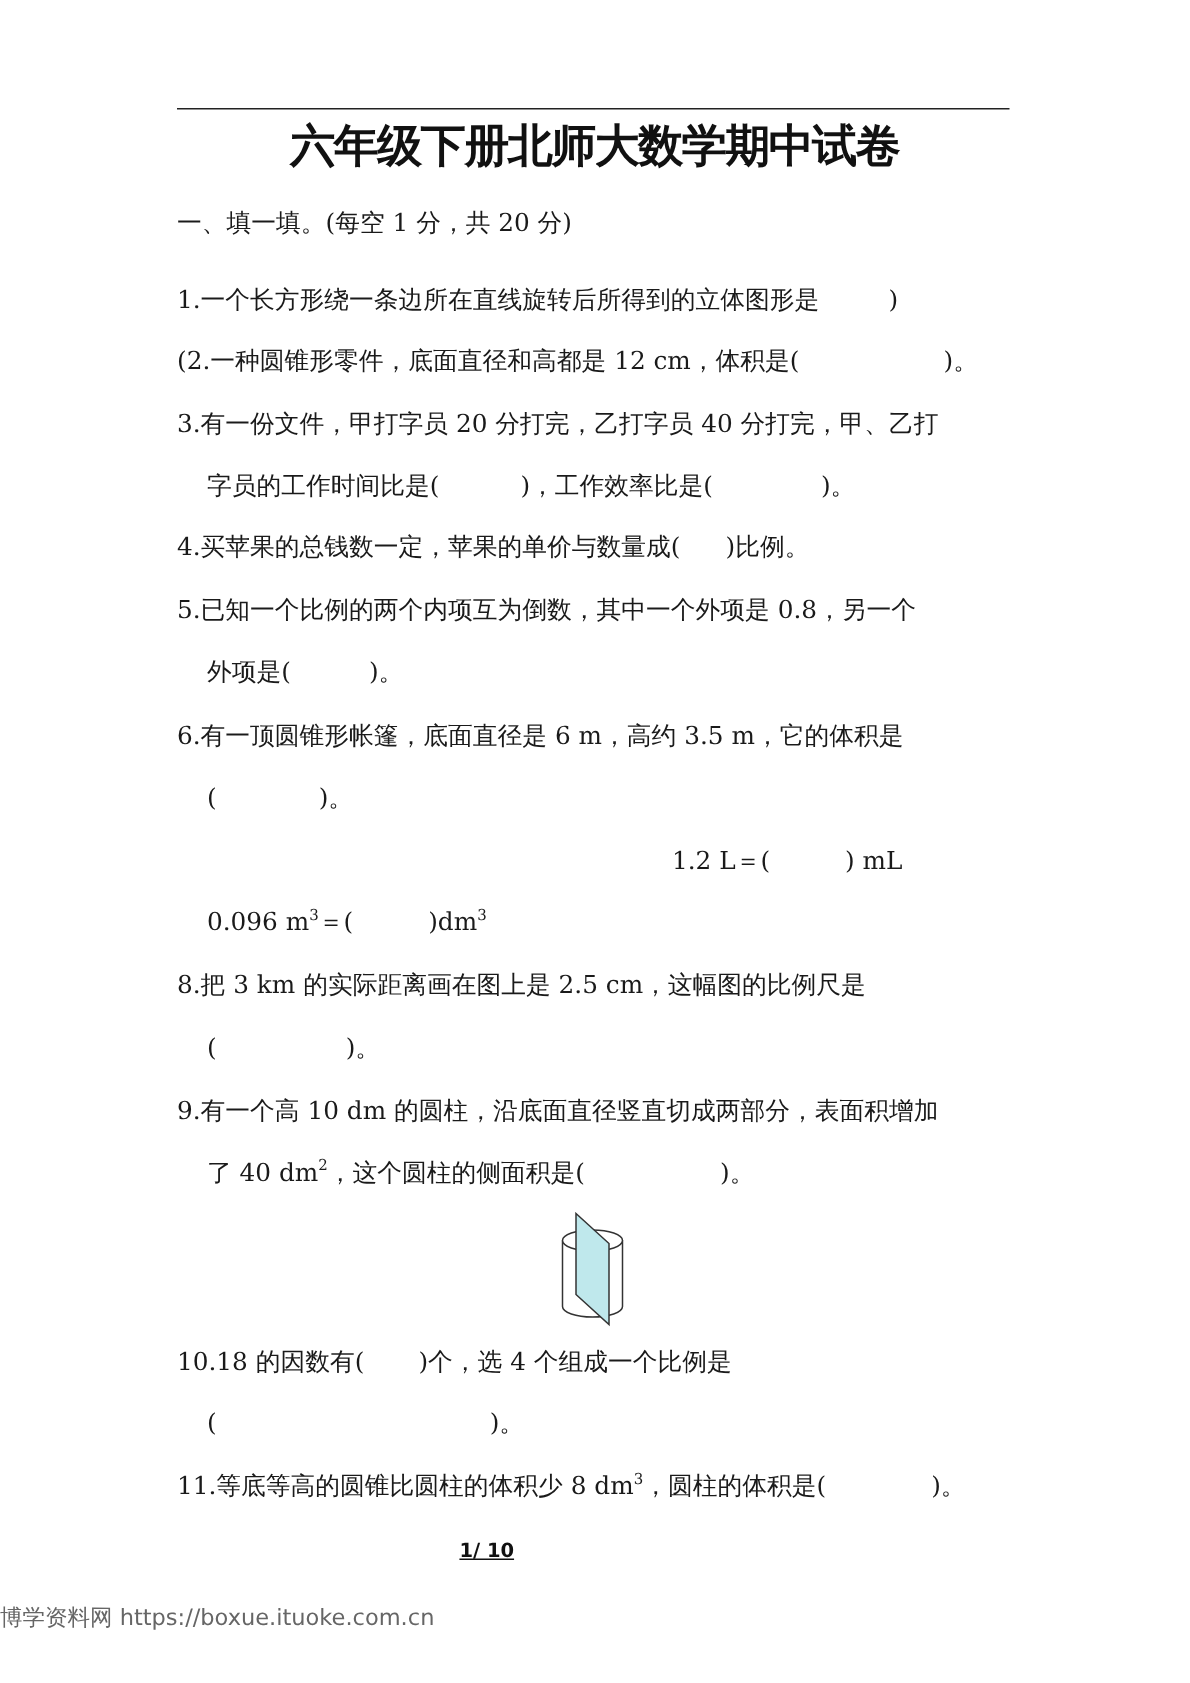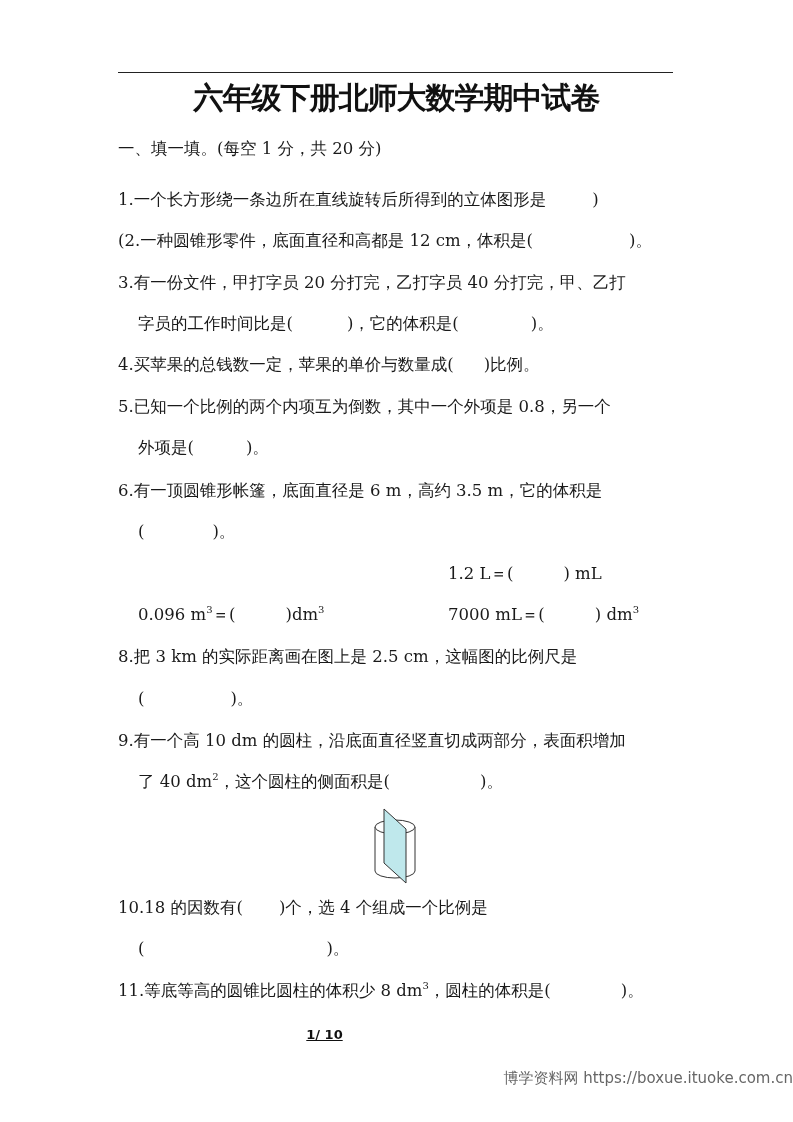--- a/index.html
+++ b/index.html
@@ -28,21 +28,21 @@
     .col2 { position: absolute; left: 448px; }
     .figure {
       position: absolute; left: 365px; top: 805px; width: 60px; height: 80px;
     }
     .page-num {
       position: absolute; left: 0; width: 649px; top: 1027px; text-align: center;
       font-family: "DejaVu Sans", "Liberation Sans", sans-serif;
       font-size: 13px; font-weight: bold; color: #111; text-decoration: underline;
     }
     .watermark {
-      position: absolute; left: 0; width: 793px; top: 1069px; text-align: right;
+      position: absolute; left: 0; width: 793px; top: 1069px; text-align: left;
       font-family: "DejaVu Sans", "Liberation Sans", sans-serif;
       font-size: 15px; color: #666;
     }
   </style>
 </head>
 <body>
 
 <div class="top-rule"></div>
 <div class="title">六年级下册北师大数学期中试卷</div>
 
@@ -51,21 +51,21 @@
 <div class="line" style="top:189px">
   <span>1.一个长方形绕一条边所在直线旋转后所得到的立体图形是</span><span class="blank" style="width:46px"></span><span>)</span>
 </div>
 
 <div class="line" style="top:230px">
   <span>(2.一种圆锥形零件，底面直径和高都是 12 cm，体积是(</span><span class="blank" style="width:96px"></span><span>)。</span>
 </div>
 
 <div class="line" style="top:272px">3.有一份文件，甲打字员 20 分打完，乙打字员 40 分打完，甲、乙打</div>
 <div class="line indent" style="top:313px">
-  <span>字员的工作时间比是(</span><span class="blank" style="width:54px"></span><span>)，它的体积是(</span><span class="blank" style="width:72px"></span><span>)。</span>
+  <span>字员的工作时间比是(</span><span class="blank" style="width:54px"></span><span>)，工作效率比是(</span><span class="blank" style="width:72px"></span><span>)。</span>
 </div>
 
 <div class="line" style="top:354px">
   <span>4.买苹果的总钱数一定，苹果的单价与数量成(</span><span class="blank" style="width:30px"></span><span>)比例。</span>
 </div>
 
 <div class="line" style="top:396px">5.已知一个比例的两个内项互为倒数，其中一个外项是 0.8，另一个</div>
 <div class="line indent" style="top:437px">
   <span>外项是(</span><span class="blank" style="width:52px"></span><span>)。</span>
 </div>
@@ -73,21 +73,20 @@
 <div class="line" style="top:480px">6.有一顶圆锥形帐篷，底面直径是 6 m，高约 3.5 m，它的体积是</div>
 <div class="line indent" style="top:521px">
   <span>(</span><span class="blank" style="width:68px"></span><span>)。</span>
 </div>
 
 <div class="line indent" style="top:563px; width:560px">
   <span class="col2" style="left:310px"><span>1.2 L＝(</span><span class="blank" style="width:50px"></span><span>) mL</span></span>
 </div>
 <div class="line indent" style="top:604px; width:560px">
   <span><span>0.096 m</span><sup>3</sup><span>＝(</span><span class="blank" style="width:50px"></span><span>)dm</span><sup>3</sup></span>
-  <span class="col2" style="left:310px"><span>7000 mL＝(</span><span class="blank" style="width:50px"></span><span>) dm</span><sup>3</sup></span>
 </div>
 
 <div class="line" style="top:646px">8.把 3 km 的实际距离画在图上是 2.5 cm，这幅图的比例尺是</div>
 <div class="line indent" style="top:688px">
   <span>(</span><span class="blank" style="width:86px"></span><span>)。</span>
 </div>
 
 <div class="line" style="top:730px">9.有一个高 10 dm 的圆柱，沿底面直径竖直切成两部分，表面积增加</div>
 <div class="line indent" style="top:771px">
   <span>了 40 dm</span><sup>2</sup><span>，这个圆柱的侧面积是(</span><span class="blank" style="width:90px"></span><span>)。</span>

